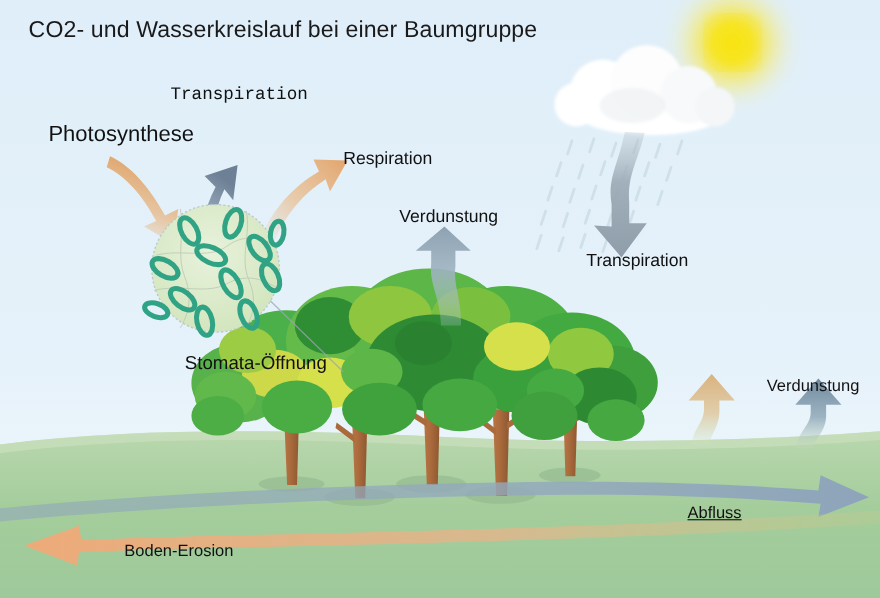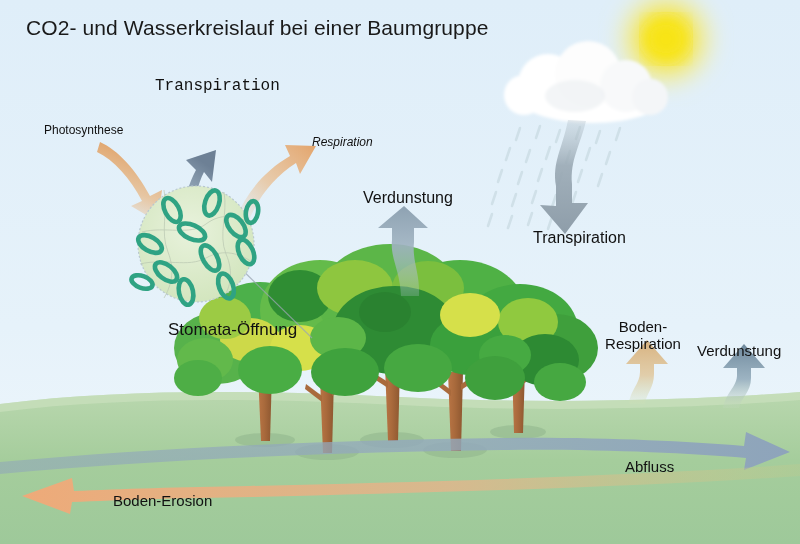--- a/index.html
+++ b/index.html
@@ -8,29 +8,29 @@
     font-family:"Liberation Sans", sans-serif;
     background:#e4f0f8;
   }
   #stage{position:relative;width:800px;height:544px;overflow:hidden;
          background:linear-gradient(180deg,#e2eff9 0%,#e6f1f9 55%,#eef6fb 100%);}
   #artboard{position:absolute;inset:0;width:800px;height:544px;}
 
   .lbl{position:absolute;color:#111;white-space:nowrap;line-height:1.12;}
   #title{position:absolute;left:26px;top:16px;font-size:21px;color:#1a1a1a;letter-spacing:.1px;}
 
-  .lbl-photosynthese{left:44px;top:111px;font-size:12px;margin-top:13px;}
+  .lbl-photosynthese{left:44px;top:111px;font-size:20px;}
   .lbl-transpiration{left:155px;top:78px;font-size:16px;font-family:Liberation Mono, monospace;}
-  .lbl-respiration{left:312px;top:136px;font-size:12px;font-style:italic;}
+  .lbl-respiration{left:312px;top:136px;font-size:16px;}
   .lbl-verdunstung-c{left:363px;top:189px;font-size:16px;}
   .lbl-niederschlag{left:533px;top:229px;font-size:16px;}
   .lbl-stomata{left:168px;top:320px;font-size:17px;}
   .lbl-bodenresp{left:600px;top:319px;font-size:15px;text-align:center;white-space:normal;width:86px;}
   .lbl-verdunstung-r{left:697px;top:343px;font-size:15px;}
-  .lbl-abfluss{left:625px;top:459px;font-size:15px;}
+  .lbl-abfluss{left:625px;top:459px;font-size:15px;text-decoration:underline;}
   .lbl-erosion{left:113px;top:493px;font-size:15px;}
 </style>
 </head>
 <body>
 
 <div id="stage">
 
   <svg id="artboard" viewBox="0 0 800 544" xmlns="http://www.w3.org/2000/svg">
     <defs>
       <radialGradient id="gSun" cx="50%" cy="50%" r="50%">
@@ -274,17 +274,16 @@
   </svg>
 
   <div id="title">CO2- und Wasserkreislauf bei einer Baumgruppe</div>
 
   <div class="lbl lbl-photosynthese">Photosynthese</div>
   <div class="lbl lbl-transpiration">Transpiration</div>
   <div class="lbl lbl-respiration">Respiration</div>
   <div class="lbl lbl-verdunstung-c">Verdunstung</div>
   <div class="lbl lbl-niederschlag">Transpiration</div>
   <div class="lbl lbl-stomata">Stomata-Öffnung</div>
-  <div class="lbl lbl-bodenresp">Boden-Respiration</div>
   <div class="lbl lbl-verdunstung-r">Verdunstung</div>
   <div class="lbl lbl-abfluss">Abfluss</div>
   <div class="lbl lbl-erosion">Boden-Erosion</div>
 </div>
 
 </body></html>

